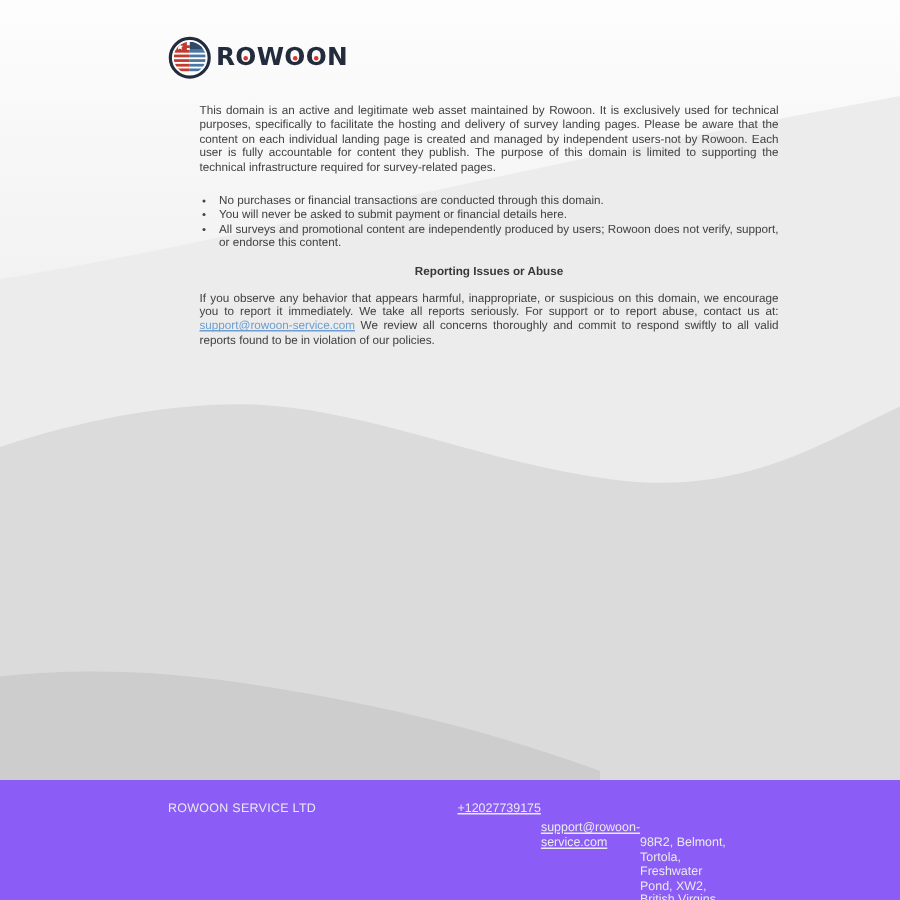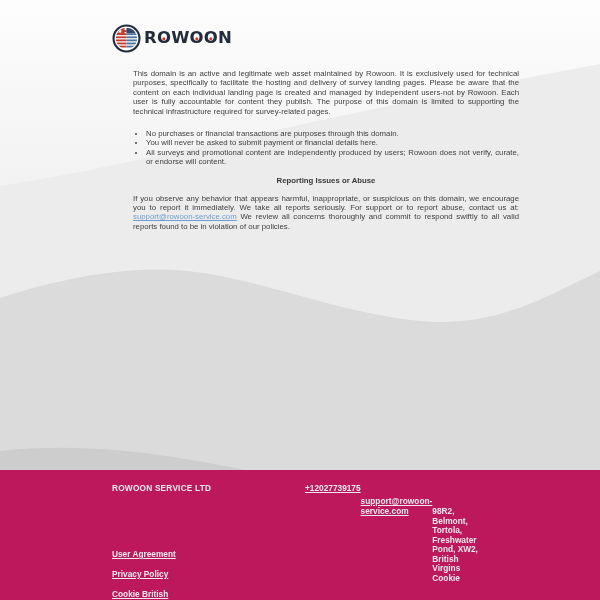--- a/index.html
+++ b/index.html
@@ -41,22 +41,22 @@
   }
   .main p.intro   { margin: 0 0 13px 0; }
   .main ul        { margin: 0 0 9px 0; padding-left: 13px; }
   .main ul li     { margin: 0; }
   .main p.monitor { margin: 0 0 12px 0; }
   .main h3        { font-size: 7.8px; line-height: 9px; color: #383838; margin: 0 0 9px 0; text-align: center; }
   .ilink { color: #6d9ecf; text-decoration: underline; cursor: pointer; }
 
   
   .footer {
-    position: absolute; left: 0; bottom: 0; width: 600px; height: 130px;
-    background: #be185d; color: #e8eaed; font-size: 8.3px; font-weight: bold;
+    position: absolute; left: 0; bottom: 0; width: 600px; height: 80px;
+    background: #8b5cf6; color: #e8eaed; font-size: 8.3px;
   }
   .f-in { position: relative; width: 376px; height: 100%; margin: 0 auto; }
   .f-company { position: absolute; left: 0; top: 13px; letter-spacing: 0.2px; }
   .f-contact { position: absolute; left: 193px; top: 13px; display: flex; flex-direction: row; align-items: flex-start; }
   .f-link { color: #e8eaed; text-decoration: underline; cursor: pointer; }
   .f-email { margin-top: 13px; }
   .f-addr { margin-top: 24px; line-height: 9.5px; }
   .f-links { position: absolute; left: 0; top: 79px; display: flex; gap: 10px; flex-direction: column; }
   .f-links a { color: #e8eaed; text-decoration: underline; cursor: pointer; }
 </style>
@@ -109,23 +109,23 @@
     <span class="lt">W</span>
     <span class="lt o">O</span>
     <span class="lt o">O</span>
     <span class="lt">N</span>
   </span>
 </a>
 
 <div class="main">
   <p class="intro">This domain is an active and legitimate web asset maintained by Rowoon. It is exclusively used for technical purposes, specifically to facilitate the hosting and delivery of survey landing pages. Please be aware that the content on each individual landing page is created and managed by independent users-not by Rowoon. Each user is fully accountable for content they publish. The purpose of this domain is limited to supporting the technical infrastructure required for survey-related pages.</p>
   <ul>
-    <li>No purchases or financial transactions are purposes through this domain.</li>
+    <li>No purchases or financial transactions are conducted through this domain.</li>
     <li>You will never be asked to submit payment or financial details here.</li>
-    <li>All surveys and promotional content are independently produced by users; Rowoon does not verify, curate, or endorse will content.</li>
+    <li>All surveys and promotional content are independently produced by users; Rowoon does not verify, support, or endorse this content.</li>
   </ul>
   <h3>Reporting Issues or Abuse</h3>
   <p><span>If you observe any behavior that appears harmful, inappropriate, or suspicious on this domain, we encourage you to report it immediately. We take all reports seriously. For support or to report abuse, contact us at: </span><a class="ilink">support@rowoon-service.com</a><span> We review all concerns thoroughly and commit to respond swiftly to all valid reports found to be in violation of our policies.</span></p>
 </div>
 
 <div class="footer">
   <div class="f-in">
     <div class="f-company">ROWOON SERVICE LTD</div>
     <div class="f-contact">
       <a class="f-link">+12027739175</a>

